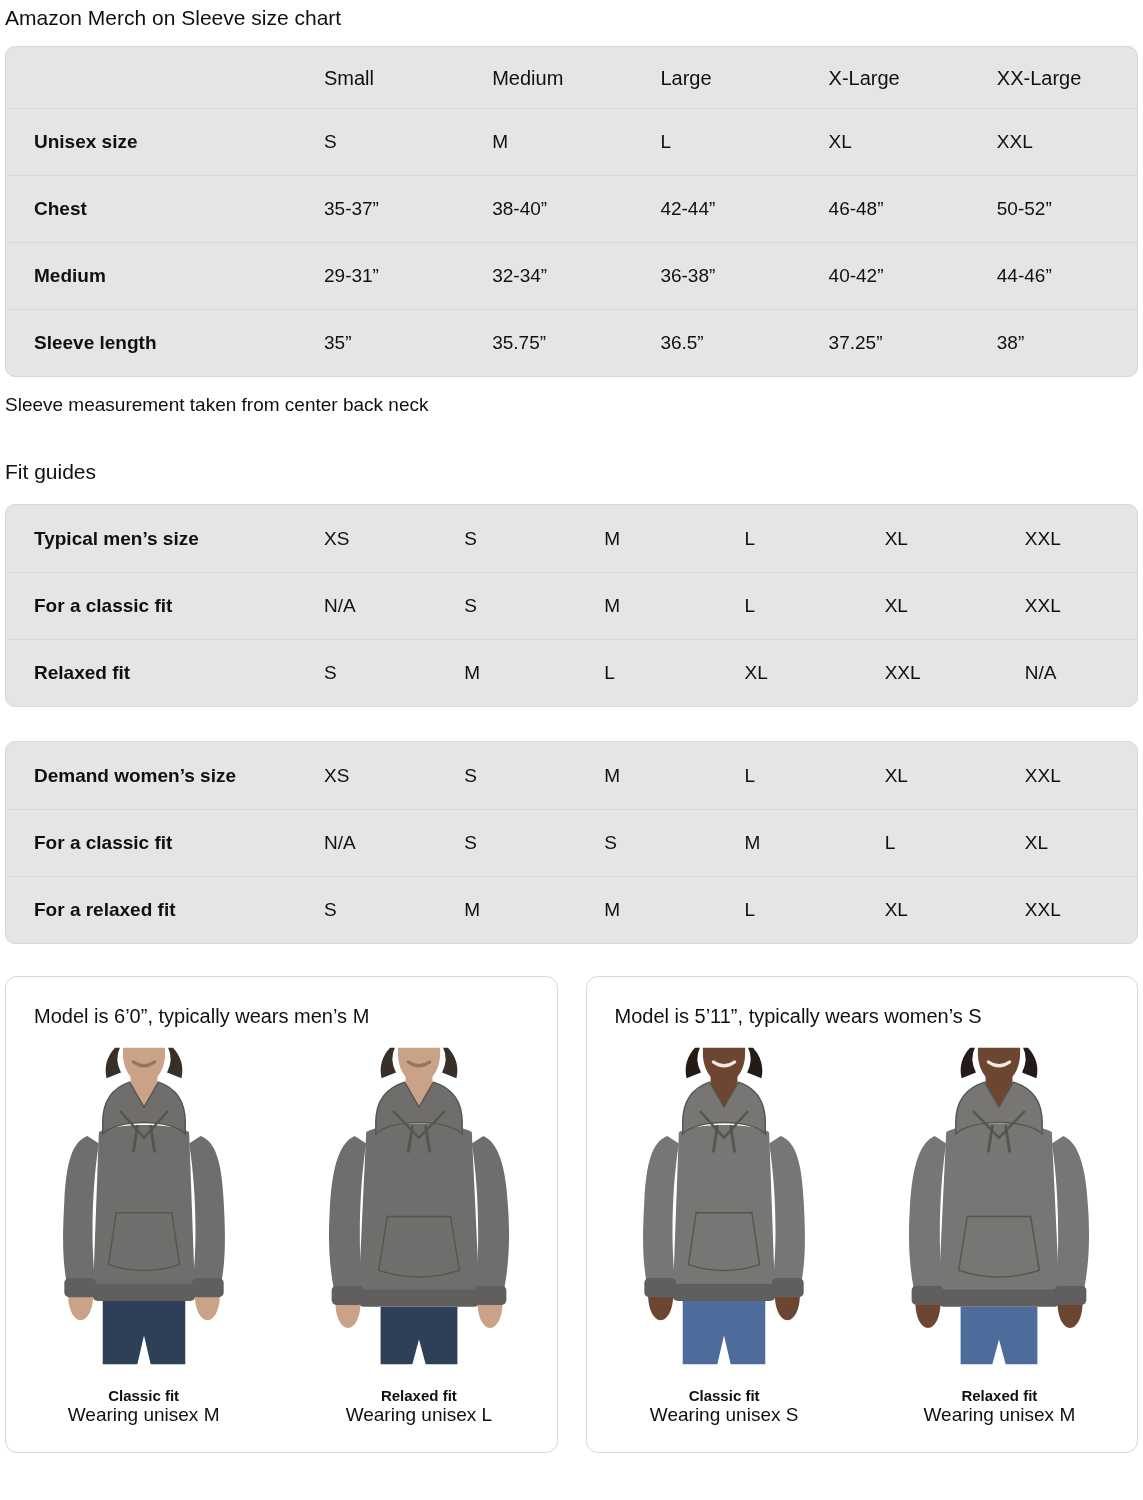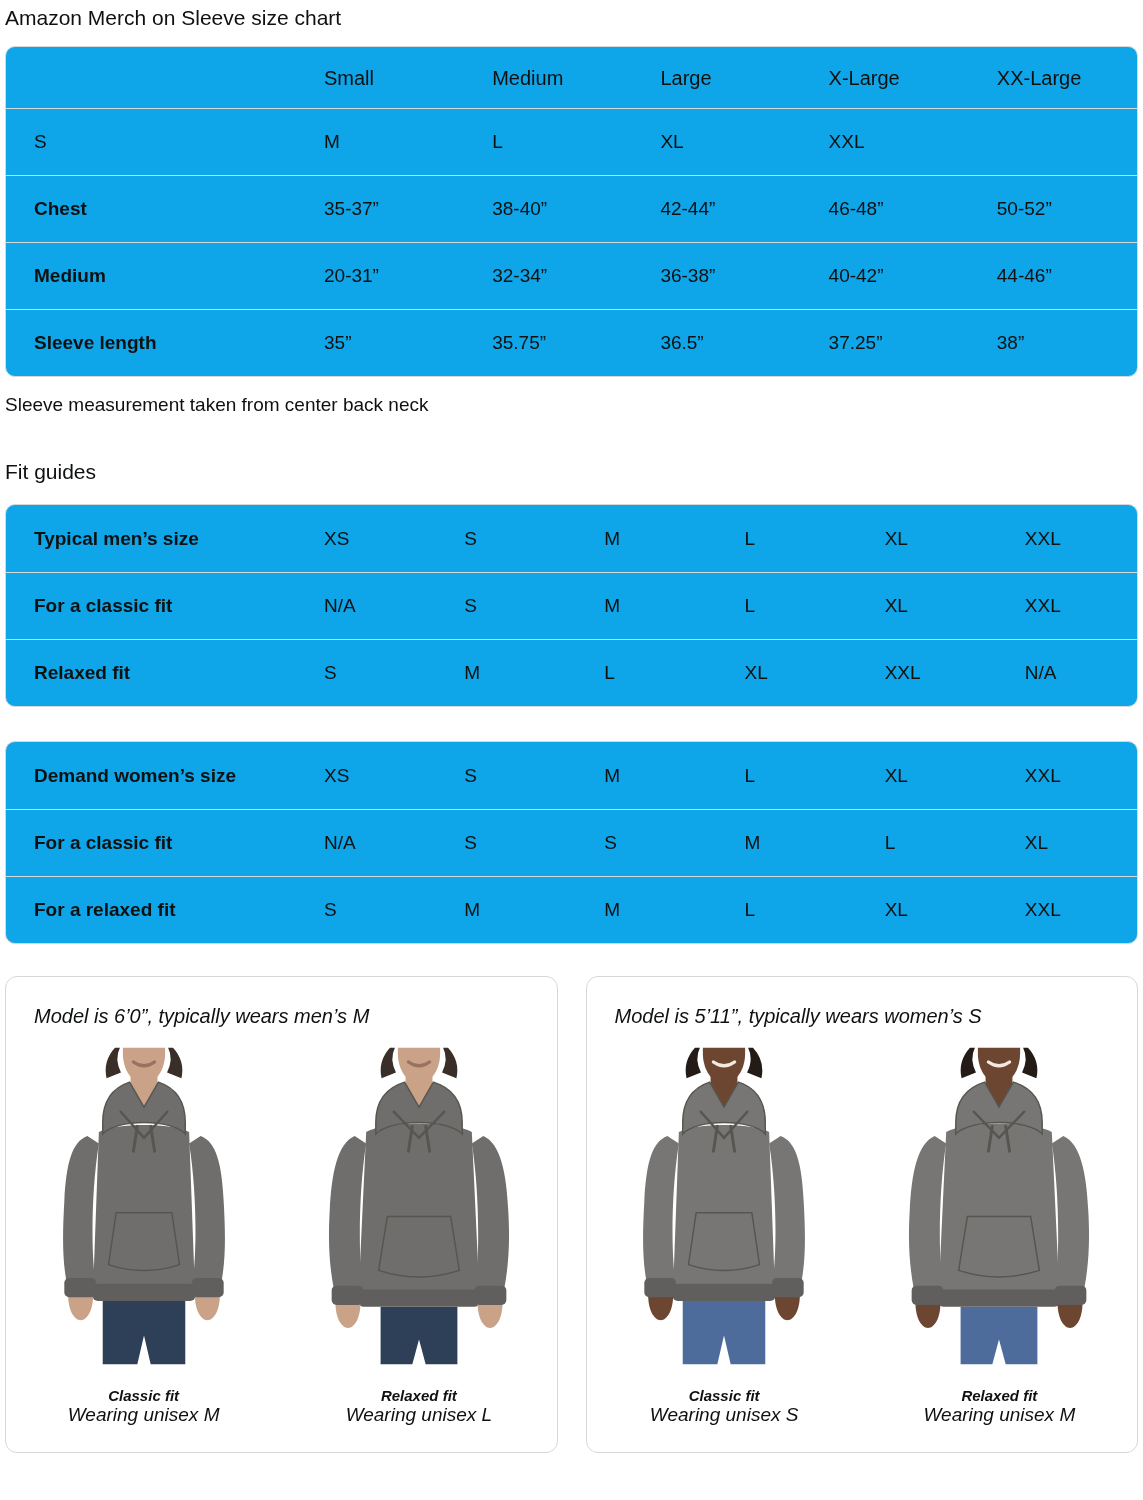--- a/index.html
+++ b/index.html
@@ -13,21 +13,21 @@
   .page-title {
     font-size: 21px;
     font-weight: 400;
     margin: 0 0 14px 0;
     line-height: 1.35;
   }
   .tbl {
     border: 1px solid var(--border_color, #d5d9d9);
     border-radius: 10px;
     overflow: hidden;
-    background: #0ea5e9;
+    background: #e5e5e5;
   }
   .row { display: grid; align-items: center; }
   .t5 .row { grid-template-columns: 290px repeat(5, 1fr); }
   .t6 .row { grid-template-columns: 290px repeat(6, 1fr); }
   .row + .row { border-top: 1px solid var(--border_color, #d5d9d9); }
   .row > div {
     padding: 0 6px 0 28px;
     font-size: 19px;
     line-height: 1.3;
     overflow: hidden;
@@ -37,21 +37,21 @@
   .row.header { min-height: 61px; }
   .row.header > div { font-size: 20px; }
   .label { font-weight: 700; }
   .footnote { font-size: 19px; margin: 17px 0 0 0; }
   .section-heading {
     font-size: 21px;
     font-weight: 400;
     margin: 44px 0 20px 0;
   }
   .tbl.second { margin-top: 34px; }
-  .cards { display: flex; gap: 28px; margin-top: 32px; font-style: italic; }
+  .cards { display: flex; gap: 28px; margin-top: 32px; }
   .card {
     flex: 1;
     border: 1px solid var(--border_color, #d5d9d9);
     border-radius: 12px;
     padding: 26px 0 26px 0;
     background: #fff;
   }
   .card-title {
     font-size: 20px;
     font-weight: 400;
@@ -134,37 +134,38 @@
 <div class="tbl t5">
   <div class="row header">
     <div></div>
     <div>Small</div>
     <div>Medium</div>
     <div>Large</div>
     <div>X-Large</div>
     <div>XX-Large</div>
   </div>
   <div class="row">
+    <div class="label">Unisex size</div>
     <div>S</div>
     <div>M</div>
     <div>L</div>
     <div>XL</div>
     <div>XXL</div>
   </div>
   <div class="row">
     <div class="label">Chest</div>
     <div>35-37”</div>
     <div>38-40”</div>
     <div>42-44”</div>
     <div>46-48”</div>
     <div>50-52”</div>
   </div>
   <div class="row">
     <div class="label">Medium</div>
-    <div>20-31”</div>
+    <div>29-31”</div>
     <div>32-34”</div>
     <div>36-38”</div>
     <div>40-42”</div>
     <div>44-46”</div>
   </div>
   <div class="row">
     <div class="label">Sleeve length</div>
     <div>35”</div>
     <div>35.75”</div>
     <div>36.5”</div>

